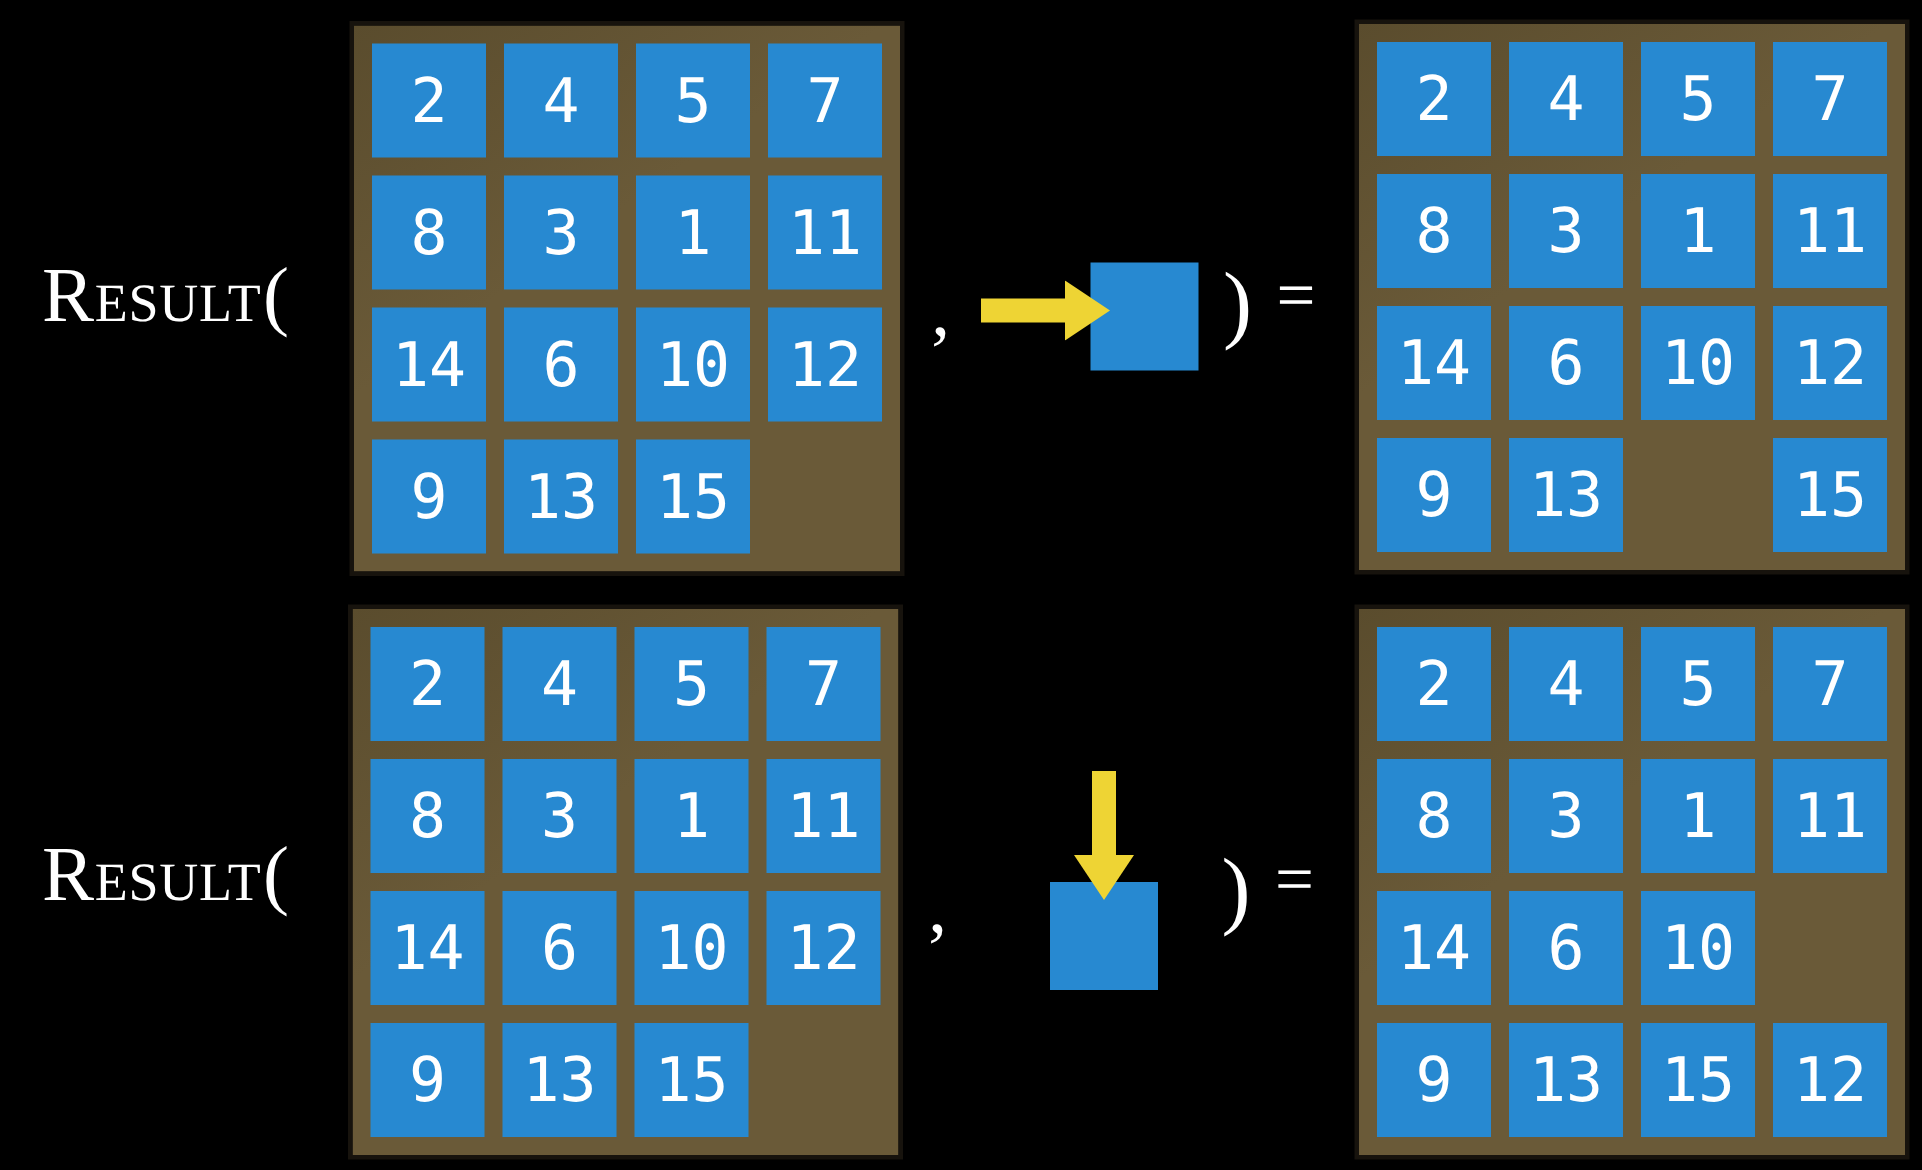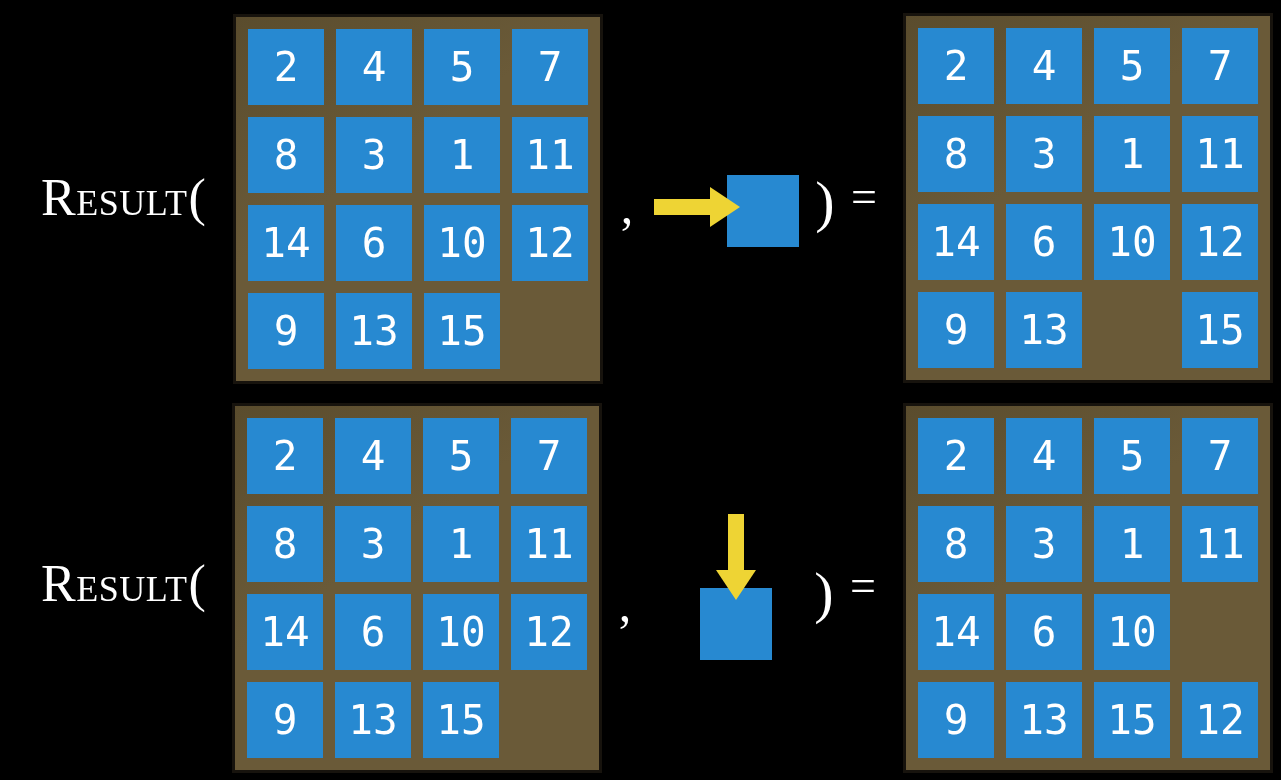--- a/index.html
+++ b/index.html
@@ -21,21 +21,21 @@
   .cell.tile {
     background:var(--tile-blue,#2789d1);
     color:var(--text-white,#fff);
     font-family:"DejaVu Sans Mono", monospace;
     font-size:41px; line-height:1;
   }
   .cell.empty { background:transparent; }
   
   .label {
     position:absolute; left:28px; color:var(--text-white,#fff);
-    font-size:52px; line-height:1; white-space:nowrap;margin-left:13px;
+    font-size:52px; line-height:1; white-space:nowrap;
   }
   .label .fn { font-variant:small-caps; letter-spacing:0.5px; }
   .label .op { margin-left:1px; }
   .sym {
     position:absolute; color:var(--text-white,#fff); line-height:1;
     transform:translate(-50%,-50%); white-space:nowrap;
   }
   .comma  { font-size:50px; }
   .cparen { font-size:58px; }
   .equals { font-size:46px; }

